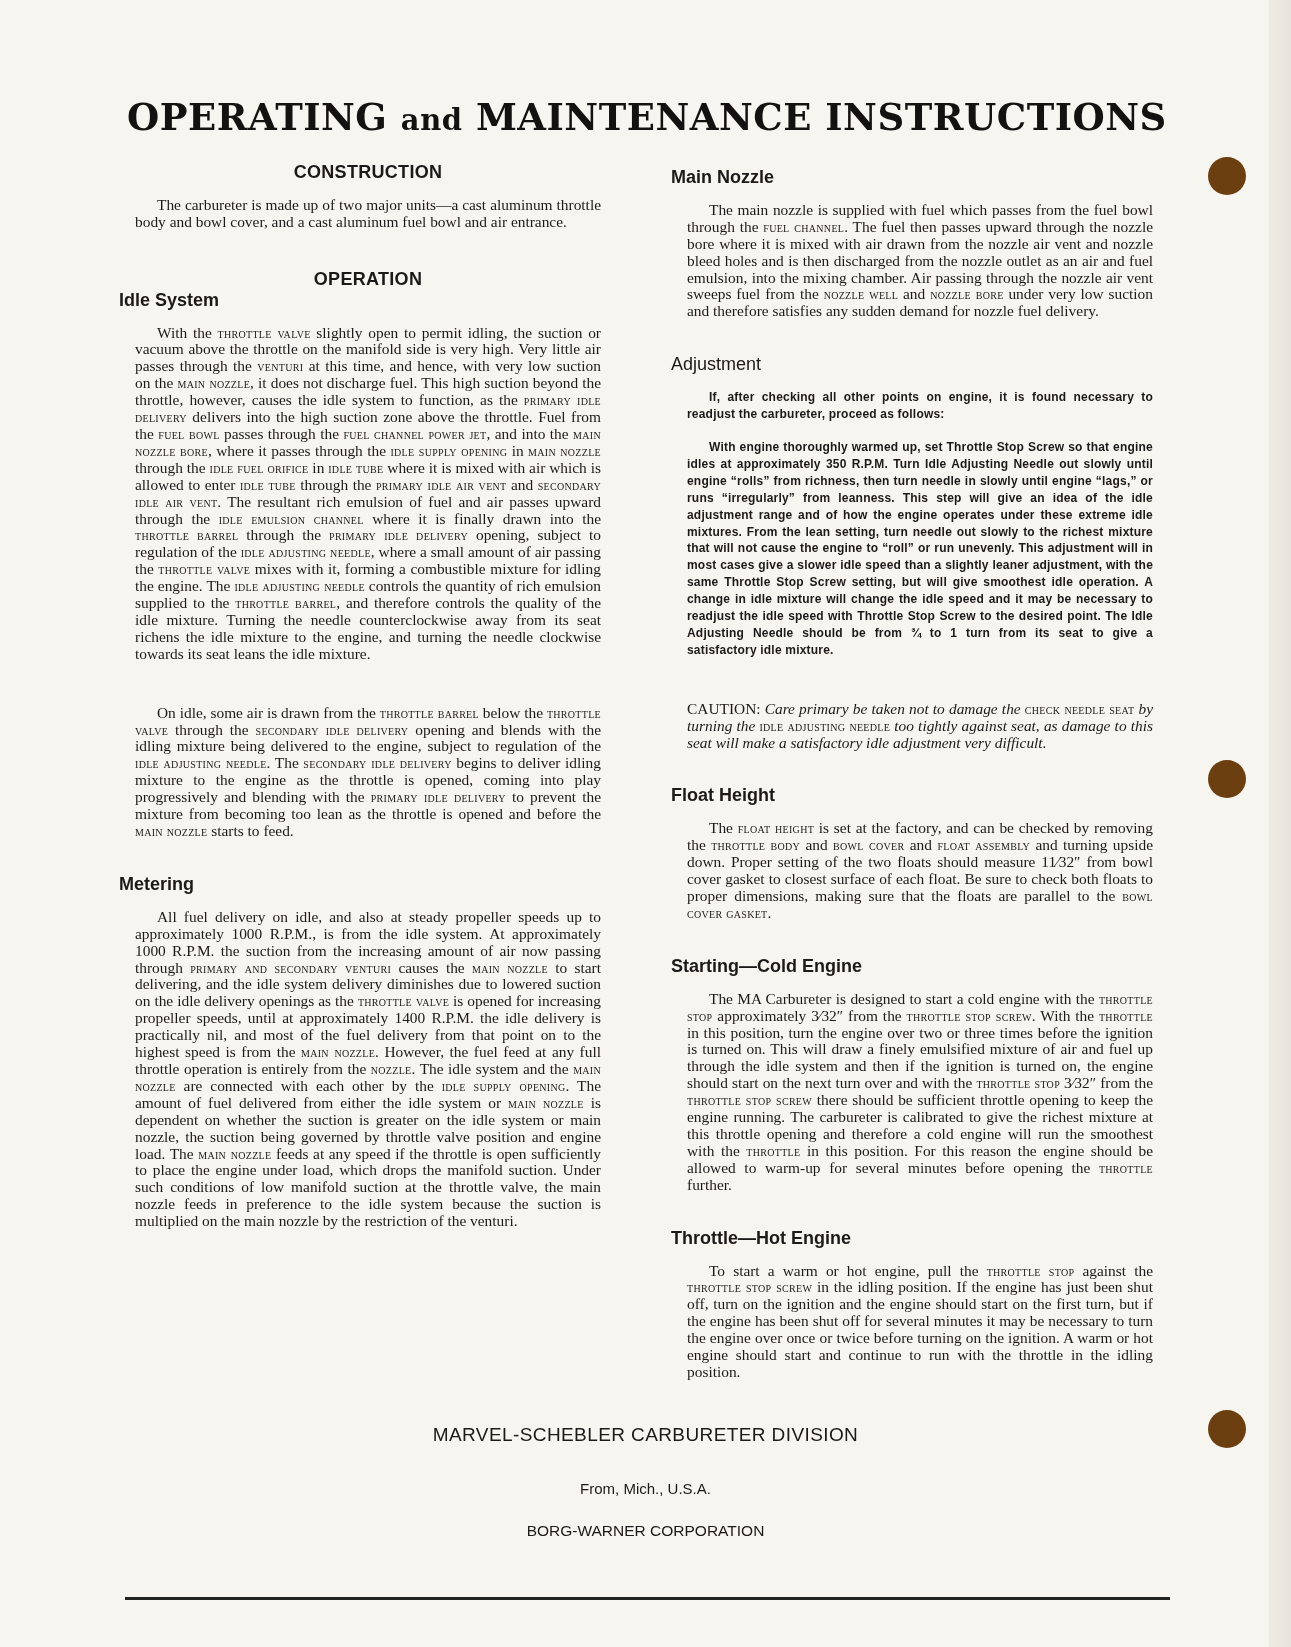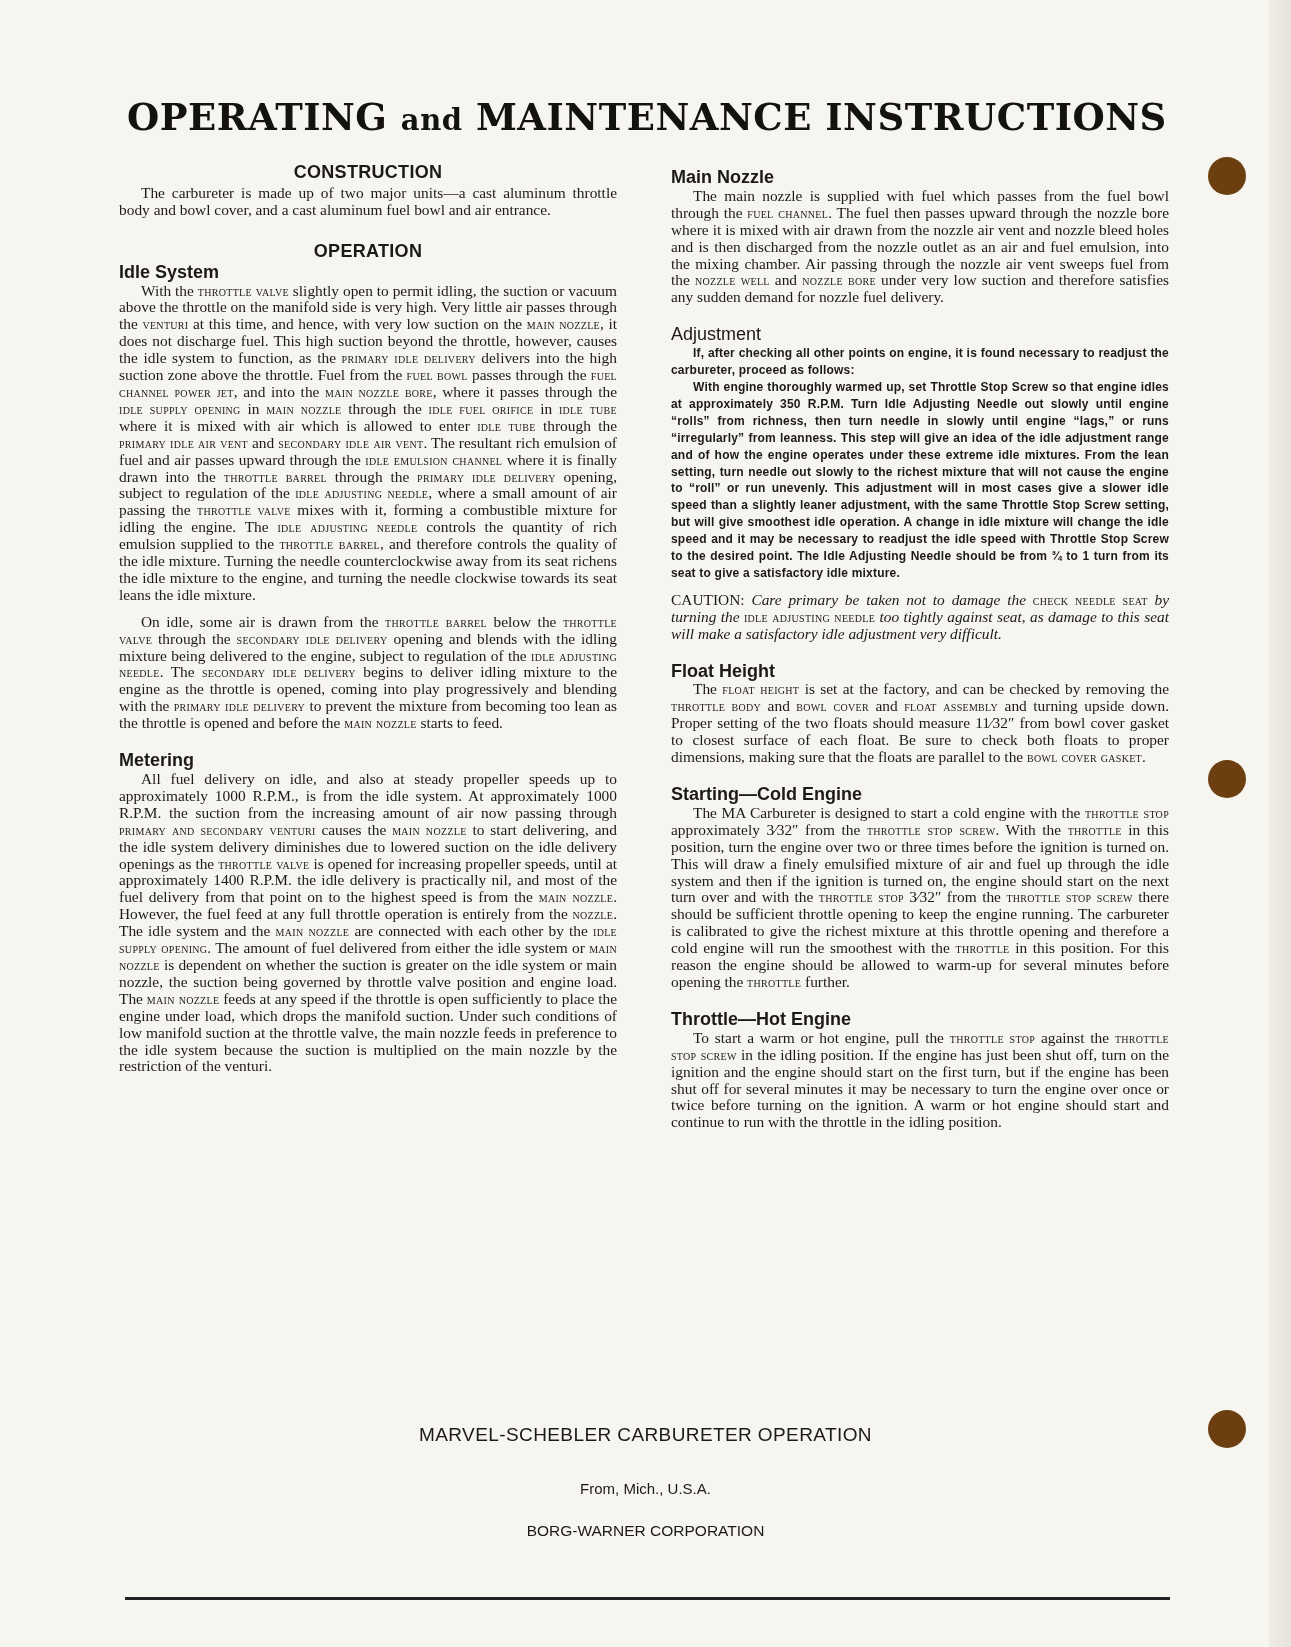--- a/index.html
+++ b/index.html
@@ -26,21 +26,21 @@
   .col-right { left: 671px; width: 498px; top: 169px; }
   .center-head {
     text-align: center; font-family: "Liberation Sans", sans-serif; font-weight: bold;
     font-size: 18px; margin: 4px 0 4px 0; letter-spacing: 0.3px;
   }
   .sub-head {
     font-family: "Liberation Sans", sans-serif; font-weight: bold; font-size: 18px;
     margin: 0 0 2px 0; text-align: left;
   }
   .sub-head.light { font-weight: normal; }
-  p { margin: 0; text-indent: 22px; }
+  p { margin: 16px; text-indent: 22px; }
   .gap { height: 20px; }
   .gap-s { height: 10px; }
   .sc { font-variant: small-caps; font-size: 0.92em; letter-spacing: 0.3px; }
   .bold-para { font-family: "Liberation Sans", sans-serif; font-weight: bold; font-size: 12px; line-height: 16.9px; letter-spacing: 0.2px; }
   .caution { text-indent: 0; }
   .caution em { font-style: italic; }
   .footer { position: absolute; left: 0; width: 1291px; text-align: center; font-family: "Liberation Sans", sans-serif; }
   .footer-1 { top: 1424px; font-size: 19px; letter-spacing: 0.4px; }
   .footer-2 { top: 1522px; font-size: 15.5px; }
   .footer-3 { top: 1480px; font-size: 15px; }
@@ -86,21 +86,21 @@
   <div class="sub-head">Float Height</div>
   <p><span>The </span><span class="sc">float height</span><span> is set at the factory, and can be checked by removing the </span><span class="sc">throttle body</span><span> and </span><span class="sc">bowl cover</span><span> and </span><span class="sc">float assembly</span><span> and turning upside down. Proper setting of the two floats should measure 11⁄32″ from bowl cover gasket to closest surface of each float. Be sure to check both floats to proper dimensions, making sure that the floats are parallel to the </span><span class="sc">bowl cover gasket</span><span>.</span></p>
   <div class="gap"></div>
   <div class="sub-head">Starting—Cold Engine</div>
   <p><span>The MA Carbureter is designed to start a cold engine with the </span><span class="sc">throttle stop</span><span> approximately 3⁄32″ from the </span><span class="sc">throttle stop screw</span><span>. With the </span><span class="sc">throttle</span><span> in this position, turn the engine over two or three times before the ignition is turned on. This will draw a finely emulsified mixture of air and fuel up through the idle system and then if the ignition is turned on, the engine should start on the next turn over and with the </span><span class="sc">throttle stop</span><span> 3⁄32″ from the </span><span class="sc">throttle stop screw</span><span> there should be sufficient throttle opening to keep the engine running. The carbureter is calibrated to give the richest mixture at this throttle opening and therefore a cold engine will run the smoothest with the </span><span class="sc">throttle</span><span> in this position. For this reason the engine should be allowed to warm-up for several minutes before opening the </span><span class="sc">throttle</span><span> further.</span></p>
   <div class="gap"></div>
   <div class="sub-head">Throttle—Hot Engine</div>
   <p><span>To start a warm or hot engine, pull the </span><span class="sc">throttle stop</span><span> against the </span><span class="sc">throttle stop screw</span><span> in the idling position. If the engine has just been shut off, turn on the ignition and the engine should start on the first turn, but if the engine has been shut off for several minutes it may be necessary to turn the engine over once or twice before turning on the ignition. A warm or hot engine should start and continue to run with the throttle in the idling position.</span></p>
 </div>
 
-<div class="footer footer-1">MARVEL-SCHEBLER CARBURETER OPERATION</div>
+<div class="footer footer-1">MARVEL-SCHEBLER CARBURETER DIVISION</div>
 <div class="footer footer-2">BORG-WARNER CORPORATION</div>
 <div class="footer footer-3">From, Mich., U.S.A.</div>
 
 <div class="rule"></div>
 
 <div class="hole" style="top:157px;"></div>
 <div class="hole" style="top:760px;"></div>
 <div class="hole" style="top:1410px;"></div>
 
 </body></html>

